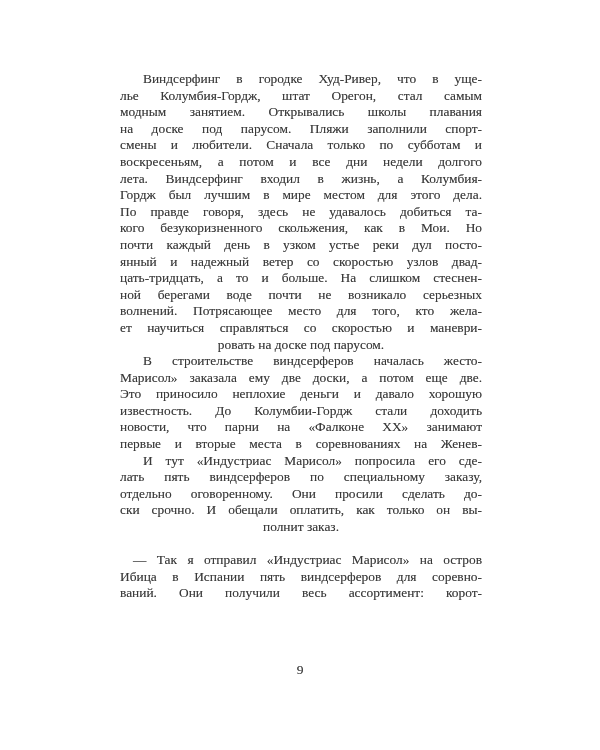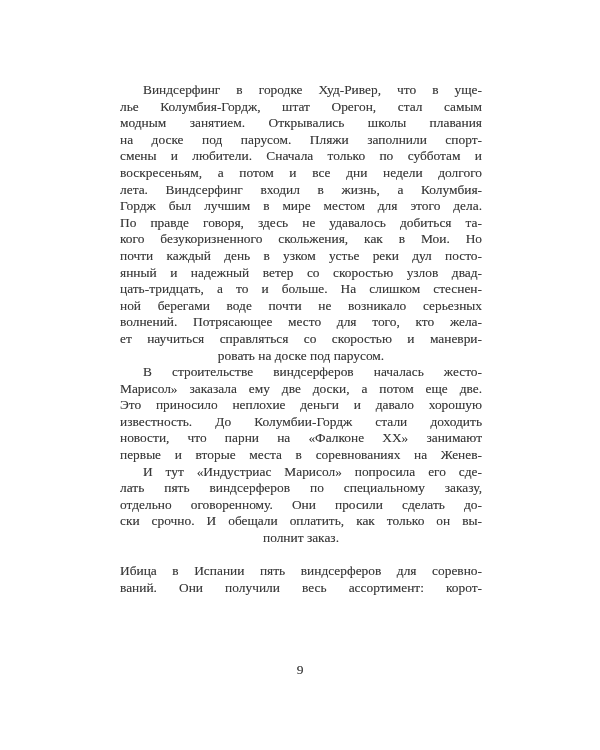--- a/index.html
+++ b/index.html
@@ -12,21 +12,21 @@
   .book-page {
     position: relative;
     width: 600px;
     height: 750px;
     background: #ffffff;
     overflow: hidden;
   }
   .text-block {
     position: absolute;
     left: 120px;
-    top: 82px;
+    top: 71px;
     width: 362px;
     color: #3a3a3a;
     font-size: 13.4px;
     line-height: 16.6px;
     text-shadow: 0 0 0.4px rgba(58,58,58,0.45);
   }
   .para { margin: 0; }
   .para .line {
     display: block;
     text-align: center;
@@ -90,18 +90,19 @@
         <span class="line just">первые и вторые места в соревнованиях на Женев-</span>
       </p>
       <p class="para normal">
         <span class="line first just">И тут «Индустриас Марисол» попросила его сде-</span>
         <span class="line just">лать пять виндсерферов по специальному заказу,</span>
         <span class="line just">отдельно оговоренному. Они просили сделать до-</span>
         <span class="line just">ски срочно. И обещали оплатить, как только он вы-</span>
         <span class="line">полнит заказ.</span>
       </p>
       <p class="para dialogue blank-before">
+        <span class="line first just">— Так я отправил «Индустриас Марисол» на остров</span>
         <span class="line just">Ибица в Испании пять виндсерферов для соревно-</span>
         <span class="line just">ваний. Они получили весь ассортимент: корот-</span>
       </p>
     </div>
   <div class="page-number">9</div>
 </div>
 
 </body></html>

